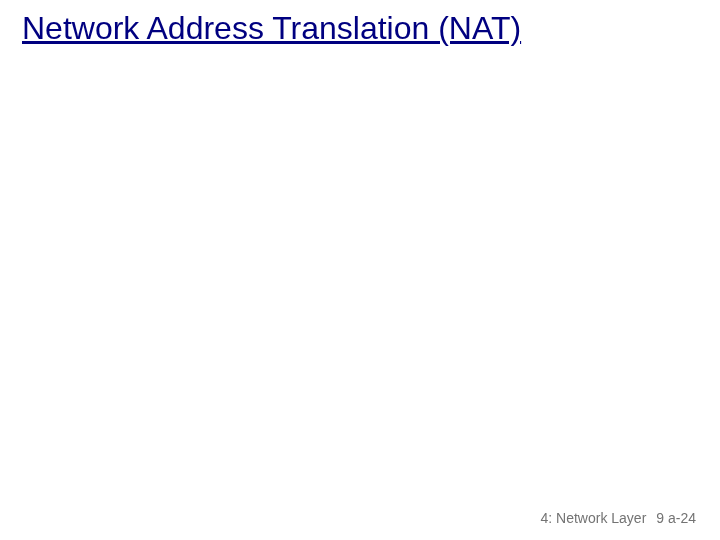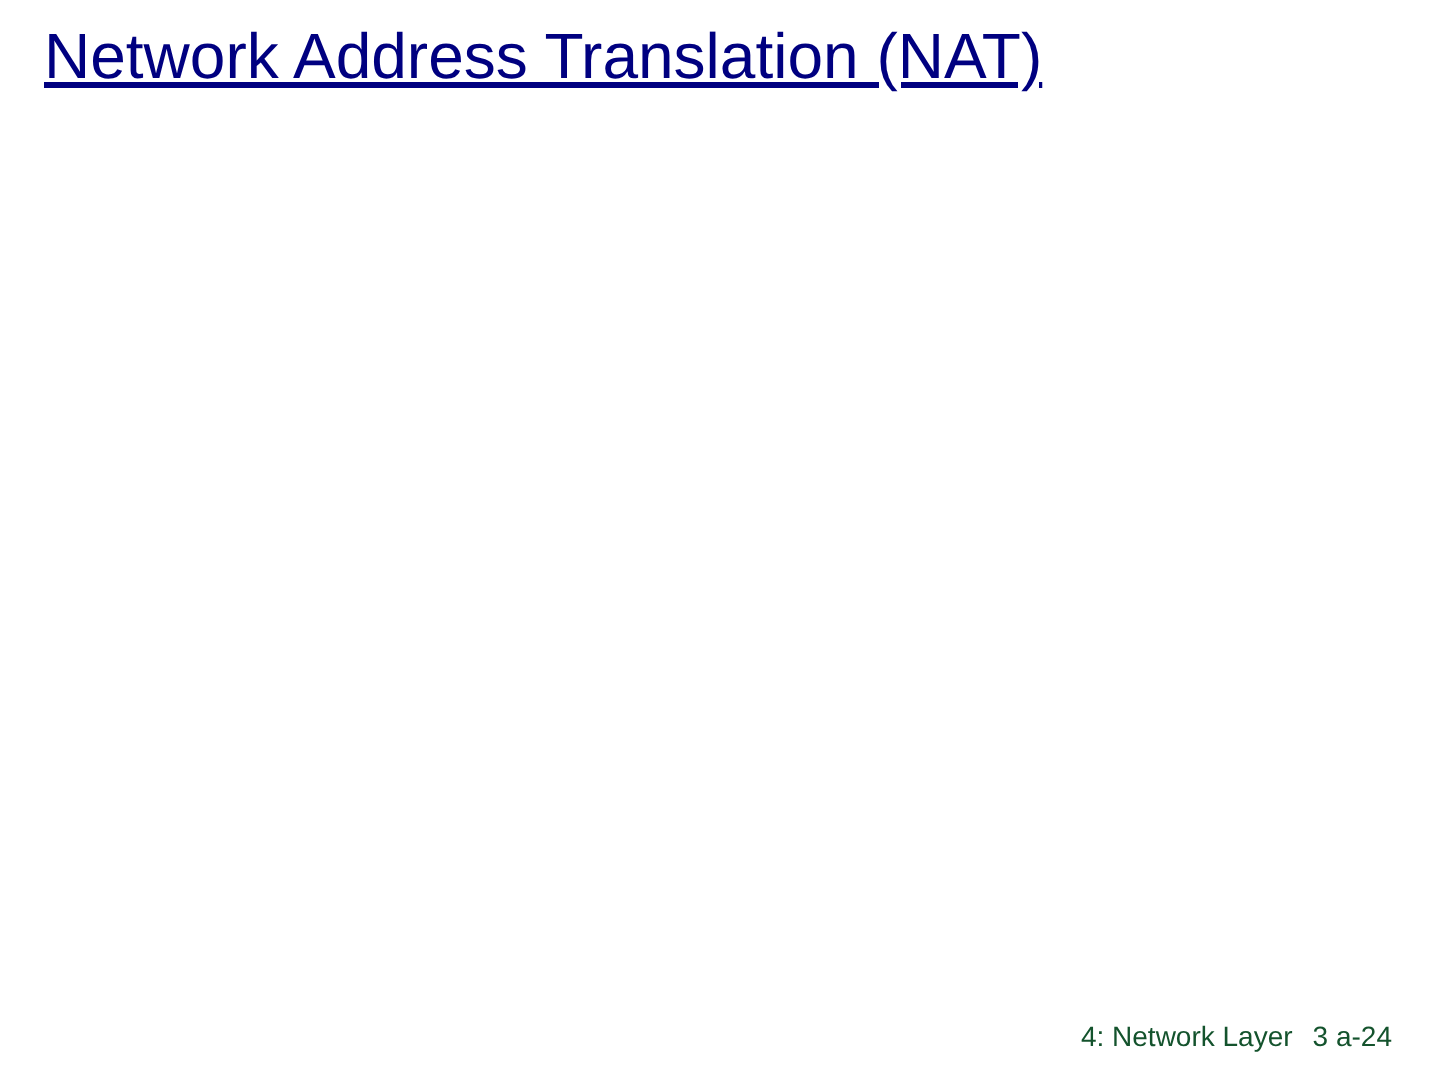--- a/index.html
+++ b/index.html
@@ -24,34 +24,34 @@
       color: #000080;
       text-decoration: underline;
       font-weight: normal;
       max-width: 660px;
     }
     .footer {
       position: absolute;
       bottom: 14px;
       right: 24px;
       font-size: 14px;
-      color: #14532d;
+      color: #737373;
       font-family: Arial, Helvetica, sans-serif;
       display: flex;
       align-items: baseline;
       gap: 10px;
     }
     .footer-section {
       white-space: nowrap;
     }
     .footer-page {
       white-space: nowrap;
     }
   </style>
 </head>
 <body>
 
 <h1 class="slide-title">Network Address Translation (NAT)</h1>
 
 <div class="footer">
   <span class="footer-section">4: Network Layer</span>
-  <span class="footer-page">3 a-24</span>
+  <span class="footer-page">9 a-24</span>
 </div>
 
 </body></html>

